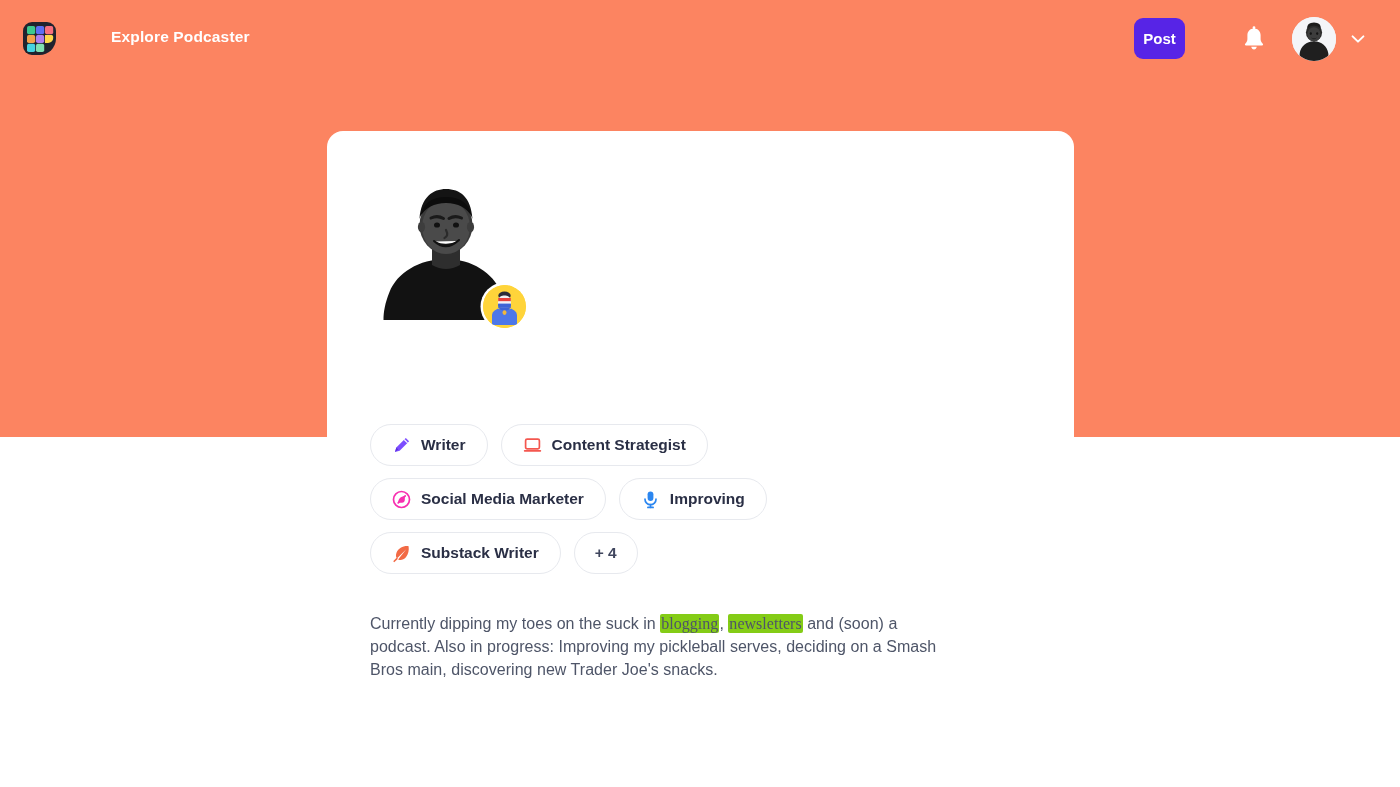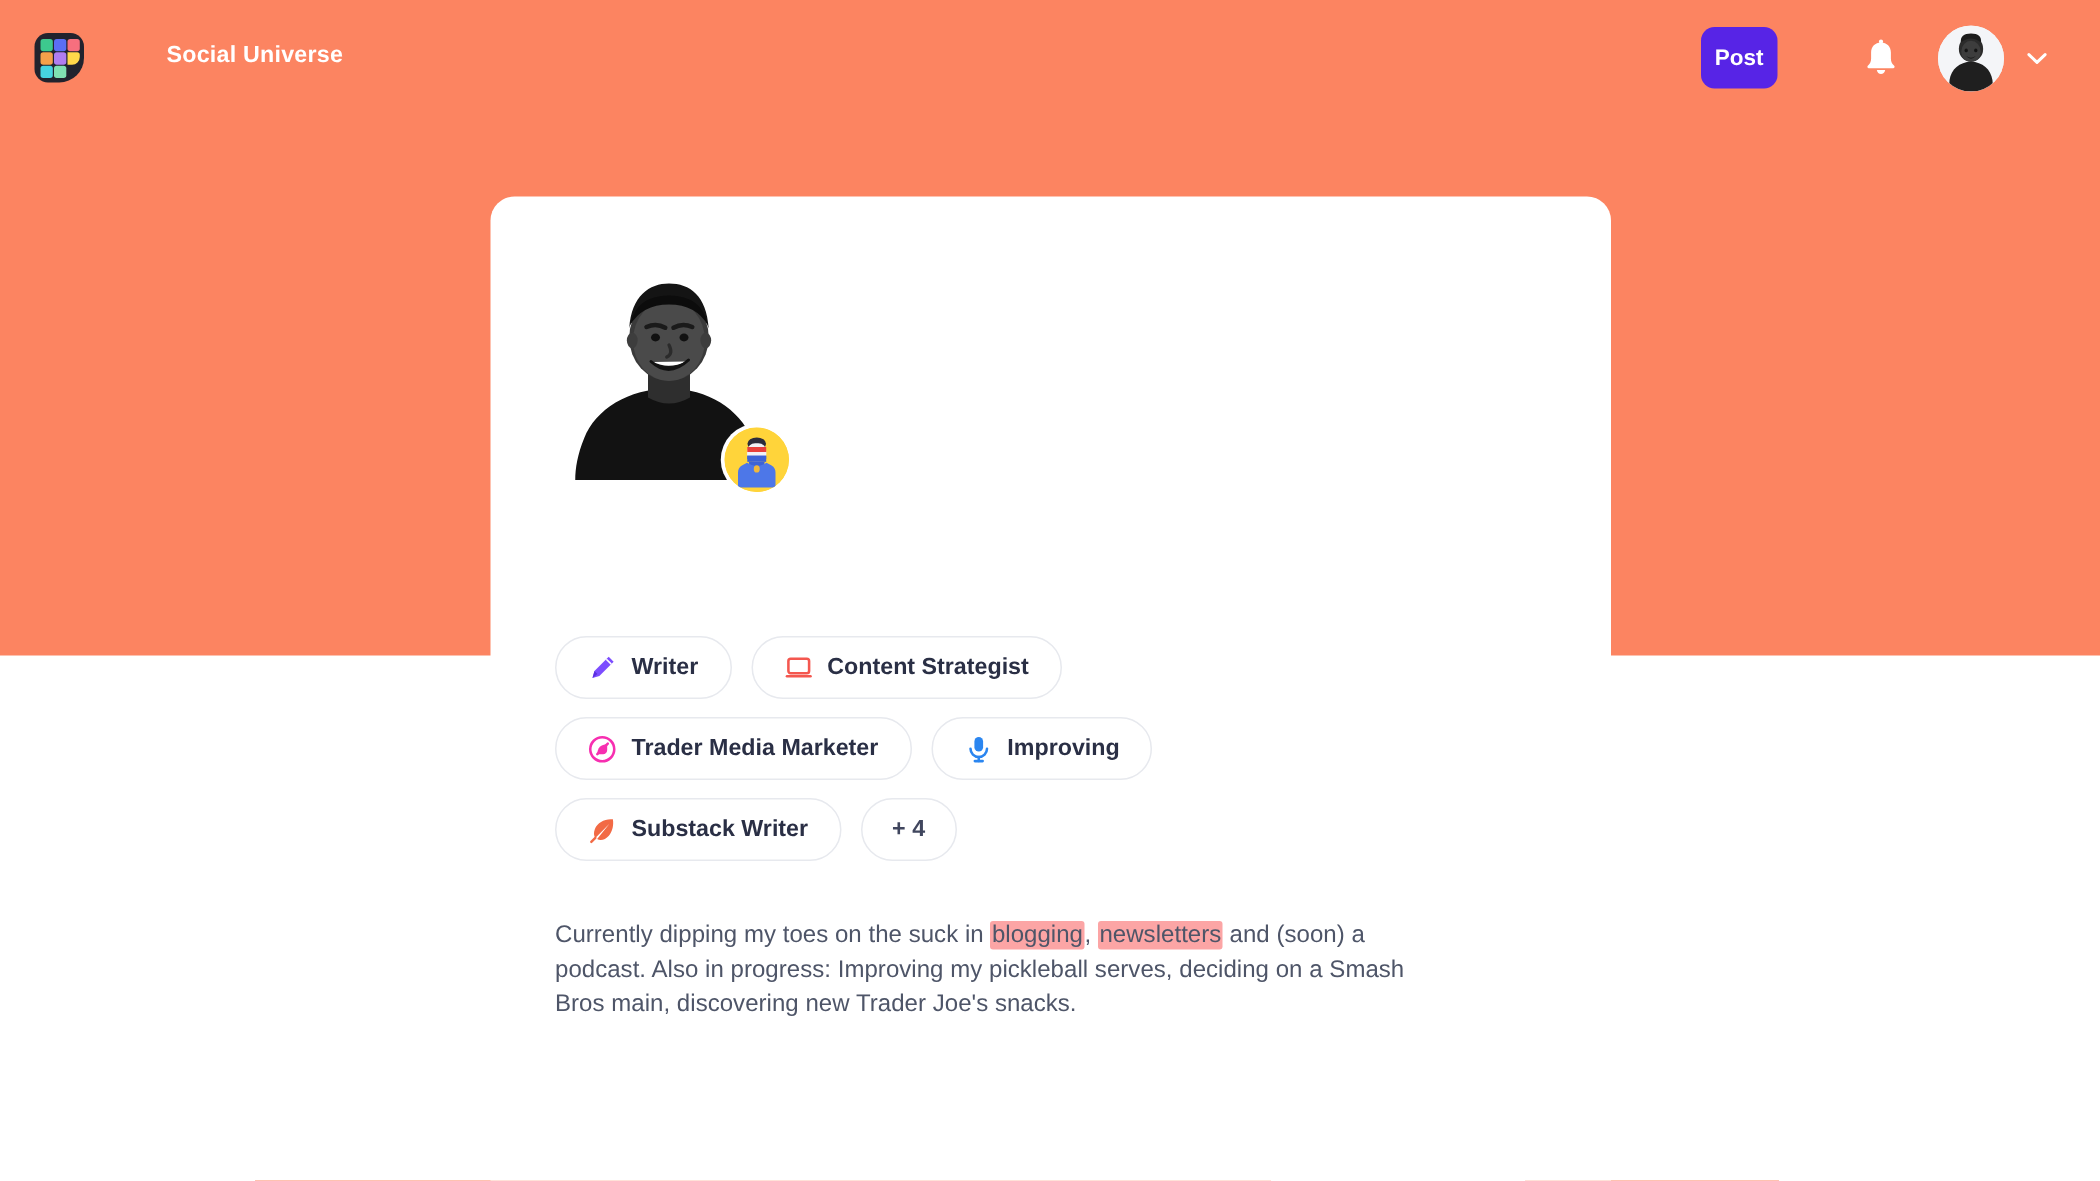--- a/index.html
+++ b/index.html
@@ -185,23 +185,24 @@
     z-index: 4;
   }
   #bio p {
     font-size: 16px;
     line-height: 23.2px;
     color: #4e5568;
     letter-spacing: 0.03px;
   }
   #bio p + p { margin-top: 23px; }
   .hl {
-    background: #fca5a5;
+    background: #84cc16;
     border-radius: 2px;
     padding: 1px 1px;
+    font-family: Liberation Serif, serif;
   }
 </style>
 </head>
 <body>
 
 <div id="hero-band"></div>
 
 <header id="topbar">
 
   <div id="brand-logo">
@@ -213,21 +214,21 @@
       <rect x="25" y="7" width="8.2" height="8.2" rx="1.8" fill="#f76f7e"></rect>
       <rect x="7" y="15.9" width="8.2" height="8.2" rx="1.8" fill="#f5a04a"></rect>
       <rect x="16" y="15.9" width="8.2" height="8.2" rx="1.8" fill="#b07df0"></rect>
       <path d="M25 15.9 L31.3 15.9 A1.8 1.8 0 0 1 33.2 17.7 L33.2 19
                A5.1 5.1 0 0 1 28.1 24.1 L25 24.1 Z" fill="#ffd84a"></path>
       <rect x="7" y="24.8" width="8.2" height="8.2" rx="1.8" fill="#46d3e0"></rect>
       <rect x="16" y="24.8" width="8.2" height="8.2" rx="1.8" fill="#7fe0b2"></rect>
     </svg>
   </div>
 
-  <div id="brand-title">Social Universe</div>
+  <div id="brand-title">Explore Podcaster</div>
 
   <button id="post-button">Post</button>
 
   <div id="notification-bell">
     <svg width="26" height="28" viewBox="0 0 26 28">
       <path d="M13 3.4 c-3.9 0 -6.6 2.9 -6.6 6.6 v4.1 c0 1.6 -0.6 3.1 -1.7 4.2
                l-0.5 0.5 c-0.6 0.6 -0.2 1.7 0.7 1.7 h16.2 c0.9 0 1.3 -1.1 0.7 -1.7
                l-0.5 -0.5 c-1.1 -1.1 -1.7 -2.6 -1.7 -4.2 v-4.1 c0 -3.7 -2.7 -6.6 -6.6 -6.6 z" fill="#ffffff"></path>
       <rect x="11.6" y="1.3" width="2.8" height="3" rx="1.4" fill="#ffffff"></rect>
       <path d="M10.2 21.7 c0.3 1.6 1.4 2.7 2.8 2.7 s2.5 -1.1 2.8 -2.7 z" fill="#ffffff"></path>
@@ -346,21 +347,21 @@
   </div>
 
   <div class="tag-pill">
     <span class="tag-icon">
       <svg width="19" height="19" viewBox="0 0 19 19">
         <circle cx="9.5" cy="9.5" r="8" fill="none" stroke="#f72fb0" stroke-width="1.7"></circle>
         <path d="M6.2 12.8 C6.2 8.6 8.6 6.2 12.8 6.2 L12.8 10 C12.8 11.6 11.6 12.8 10 12.8 Z" fill="#f72fb0"></path>
         <path d="M6.2 12.8 L13.2 5.8" stroke="#f72fb0" stroke-width="1.7" stroke-linecap="round"></path>
       </svg>
     </span>
-    <span>Trader Media Marketer</span>
+    <span>Social Media Marketer</span>
   </div>
 
 
   <div class="tag-pill">
     <span class="tag-icon">
       <svg width="19" height="19" viewBox="0 0 19 19">
         <rect x="6.6" y="1.4" width="5.8" height="9.6" rx="2.9" fill="#2b86f0"></rect>
         <path d="M4 9.2 a5.5 5.5 0 0 0 11 0" fill="none" stroke="#2b86f0" stroke-width="1.7" stroke-linecap="round"></path>
         <path d="M9.5 14.7 v2.6" stroke="#2b86f0" stroke-width="1.7" stroke-linecap="round"></path>
         <path d="M6.9 17.4 h5.2" stroke="#2b86f0" stroke-width="1.7" stroke-linecap="round"></path>

